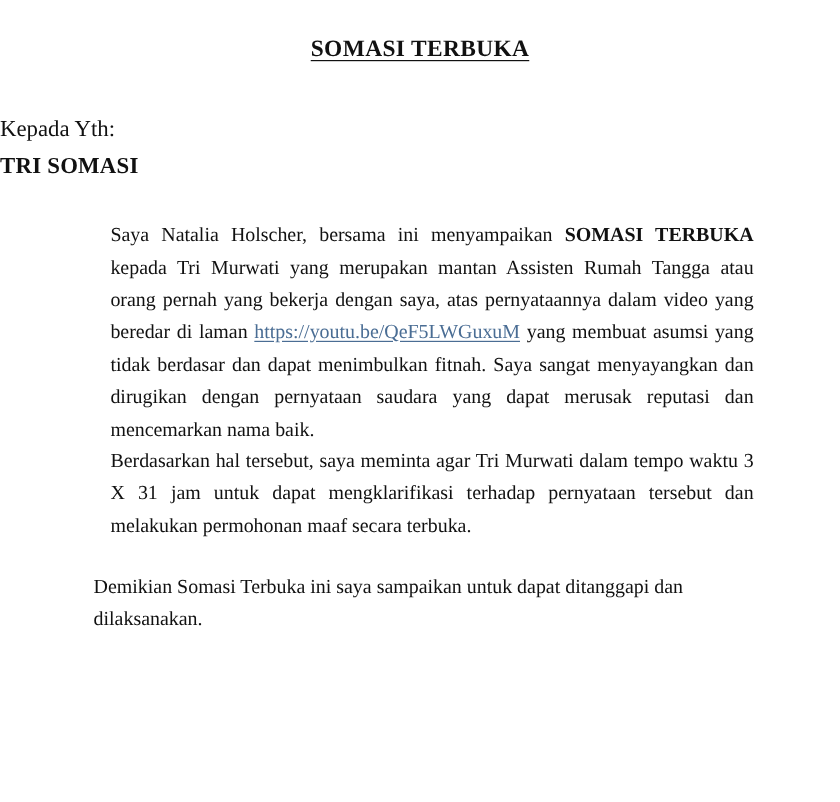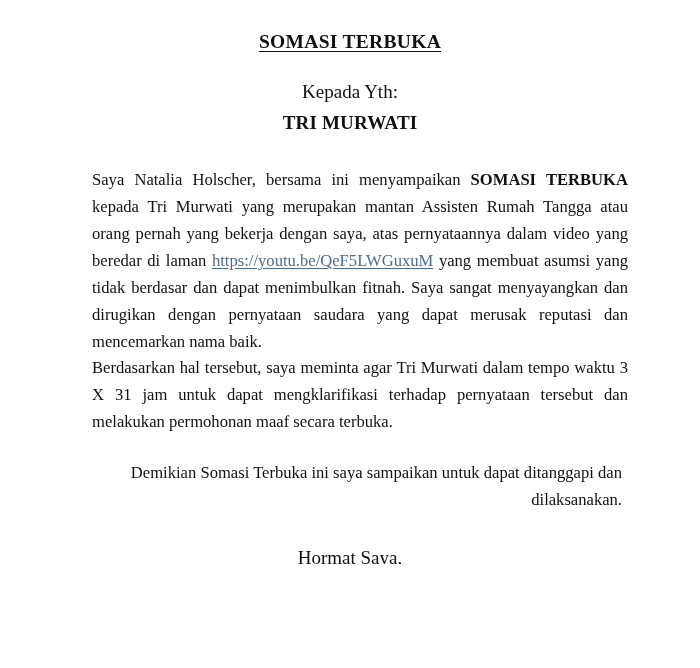--- a/index.html
+++ b/index.html
@@ -34,22 +34,22 @@
     letter-spacing: 0.3px;
     text-decoration: underline;
     text-underline-offset: 3px;
     margin: 0;
     padding-top: 30px;
     line-height: 1.2;
   }
 
   
   .addressee {
-    text-align: center;
-    margin-top: 26px;
+    text-align: left;
+    margin-top: 42px;
     line-height: 1.42;
   }
   .addressee-salutation {
     display: block;
     font-size: 19px;
     font-weight: normal;
   }
   .addressee-name {
     display: block;
     font-size: 19px;
@@ -75,21 +75,21 @@
   .doc-link {
     color: #4a6d94;
     text-decoration: underline;
     text-underline-offset: 2px;
     word-break: break-all;
   }
 
   
   .closing {
     margin: 24px 78px 0 78px;
-    text-align: right;
+    text-align: left;
     font-size: 16.6px;
     line-height: 1.62;
   }
 
   
   .signature {
     margin-top: 30px;
     text-align: center;
     line-height: 1.45;
   }
@@ -109,21 +109,21 @@
 </style>
 </head>
 <body>
 
 <div class="page">
 
   <h1 class="doc-title">SOMASI TERBUKA</h1>
 
   <div class="addressee">
     <span class="addressee-salutation">Kepada Yth:</span>
-    <span class="addressee-name">TRI MURWATI</span>
+    <span class="addressee-name">TRI SOMASI</span>
   </div>
 
   <div class="body-block">
     <p><span>Saya Natalia Holscher, bersama ini menyampaikan </span><span class="strong">SOMASI TERBUKA</span><span> kepada Tri Murwati yang merupakan mantan Assisten Rumah Tangga atau orang pernah yang bekerja dengan saya, atas pernyataannya dalam video yang beredar di laman </span><a class="doc-link" href="#">https://youtu.be/QeF5LWGuxuM</a><span> yang membuat asumsi yang tidak berdasar dan dapat menimbulkan fitnah. Saya sangat menyayangkan dan dirugikan dengan pernyataan saudara yang dapat merusak reputasi dan mencemarkan nama baik.</span></p>
     <p>Berdasarkan hal tersebut, saya meminta agar Tri Murwati dalam tempo waktu 3 X 31 jam untuk dapat mengklarifikasi terhadap pernyataan tersebut dan melakukan permohonan maaf secara terbuka.</p>
   </div>
 
   <div class="closing">Demikian Somasi Terbuka ini saya sampaikan untuk dapat ditanggapi dan dilaksanakan.</div>
 
   <div class="signature">

